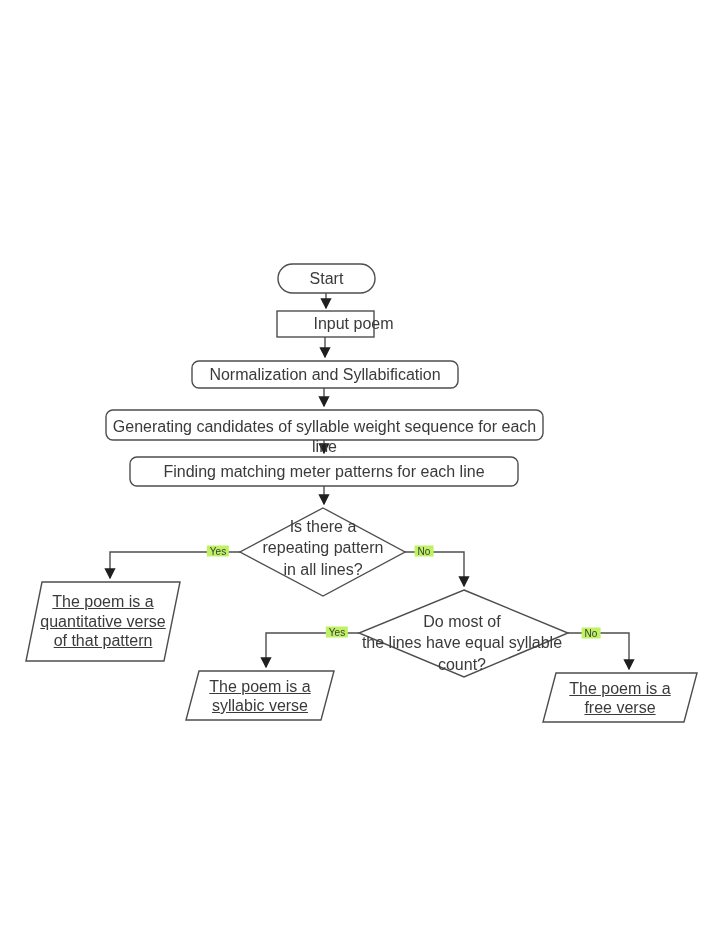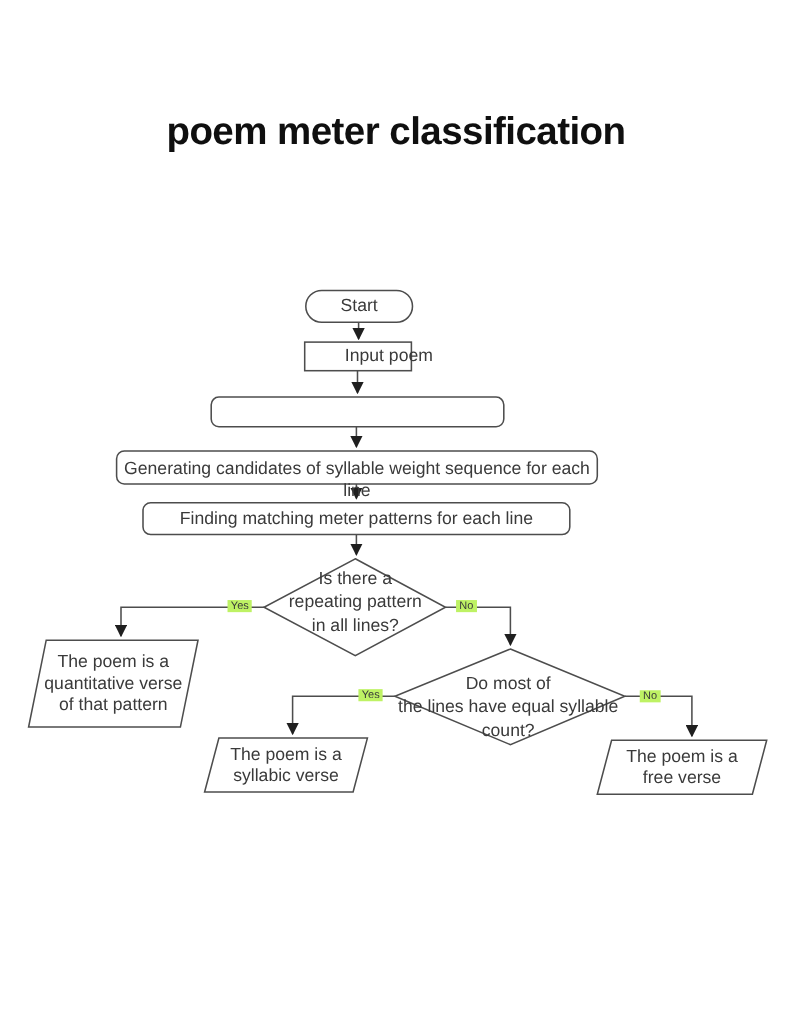--- a/index.html
+++ b/index.html
@@ -51,37 +51,36 @@
     text-align: center;
     font-size: 16px;
     color: #3a3a3a;
     line-height: 20px;
     pointer-events: none;
   }
   .node-label .tline {
     display: block;
   }
   .d-label { line-height: 21.5px; text-align: right; }
-  .p-label { line-height: 19.5px; }
+  .p-label { line-height: 19.5px; text-decoration: underline; }
   .edge-label {
     position: absolute;
     transform: translate(-50%, -50%);
     background: #bef264;
     padding: 0 3px;
     font-size: 10px;
     color: #3a3a3a;
     white-space: nowrap;
   }
 </style>
 </head>
 <body>
 
 <div class="page">
 
-  <h1 class="page-title">poem meter classification</h1>
 
   <svg class="flow-layer" width="720" height="932" viewBox="0 0 720 932">
     <defs>
       <marker id="arrow" viewBox="0 0 8 8" refX="7" refY="4" markerWidth="8" markerHeight="8" orient="auto">
         <path d="M0,0 L8,4 L0,8 Z" fill="#1f1f1f"></path>
       </marker>
     </defs>
 
     <path class="edge" d="M326,293 V308" marker-end="url(#arrow)"></path>
     <path class="edge" d="M325,337 V357" marker-end="url(#arrow)"></path>
@@ -106,20 +105,23 @@
   </svg>
 
   <div class="node-label" style="left:278px; top:264px; width:97px; height:29px;">
     <span class="tline">Start</span>
   </div>
 
   <div class="node-label" style="left:277px; top:311px; width:97px; height:26px;margin-left:28px;">
     <span class="tline">Input poem</span>
   </div>
 
+  <div class="node-label" style="left:192px; top:361px; width:266px; height:27px;">
+    <span class="tline">Normalization and Syllabification</span>
+  </div>
 
   <div class="node-label" style="left:106px; top:422px; width:437px; height:30px;">
     <span class="tline">Generating candidates of syllable weight sequence for each line</span>
   </div>
 
   <div class="node-label" style="left:130px; top:457px; width:388px; height:29px;">
     <span class="tline">Finding matching meter patterns for each line</span>
   </div>
 
   <div class="node-label d-label" style="left:233px; top:515px; width:180px; height:66px;">

